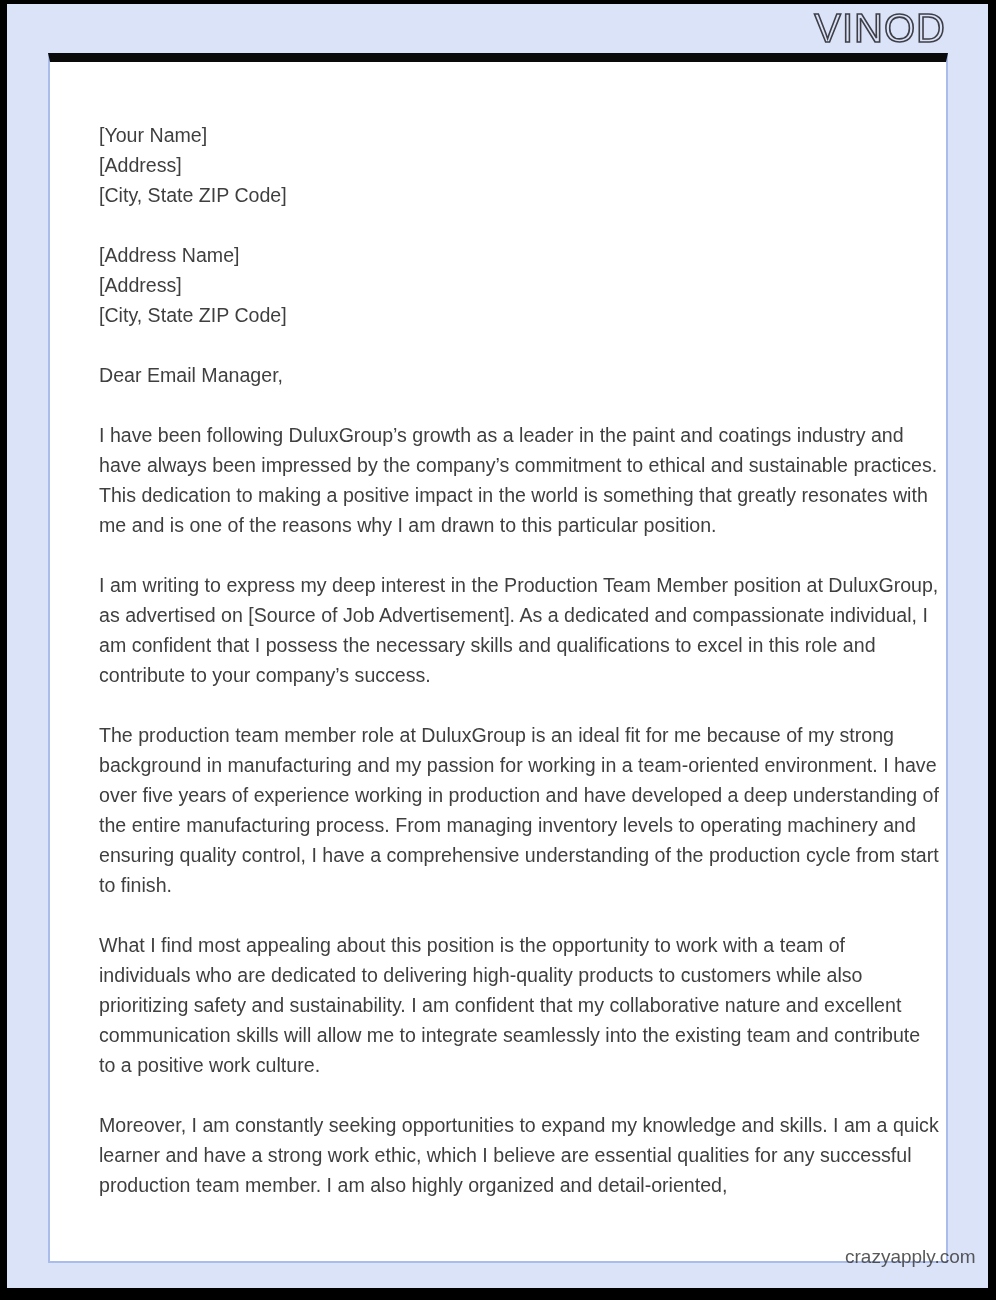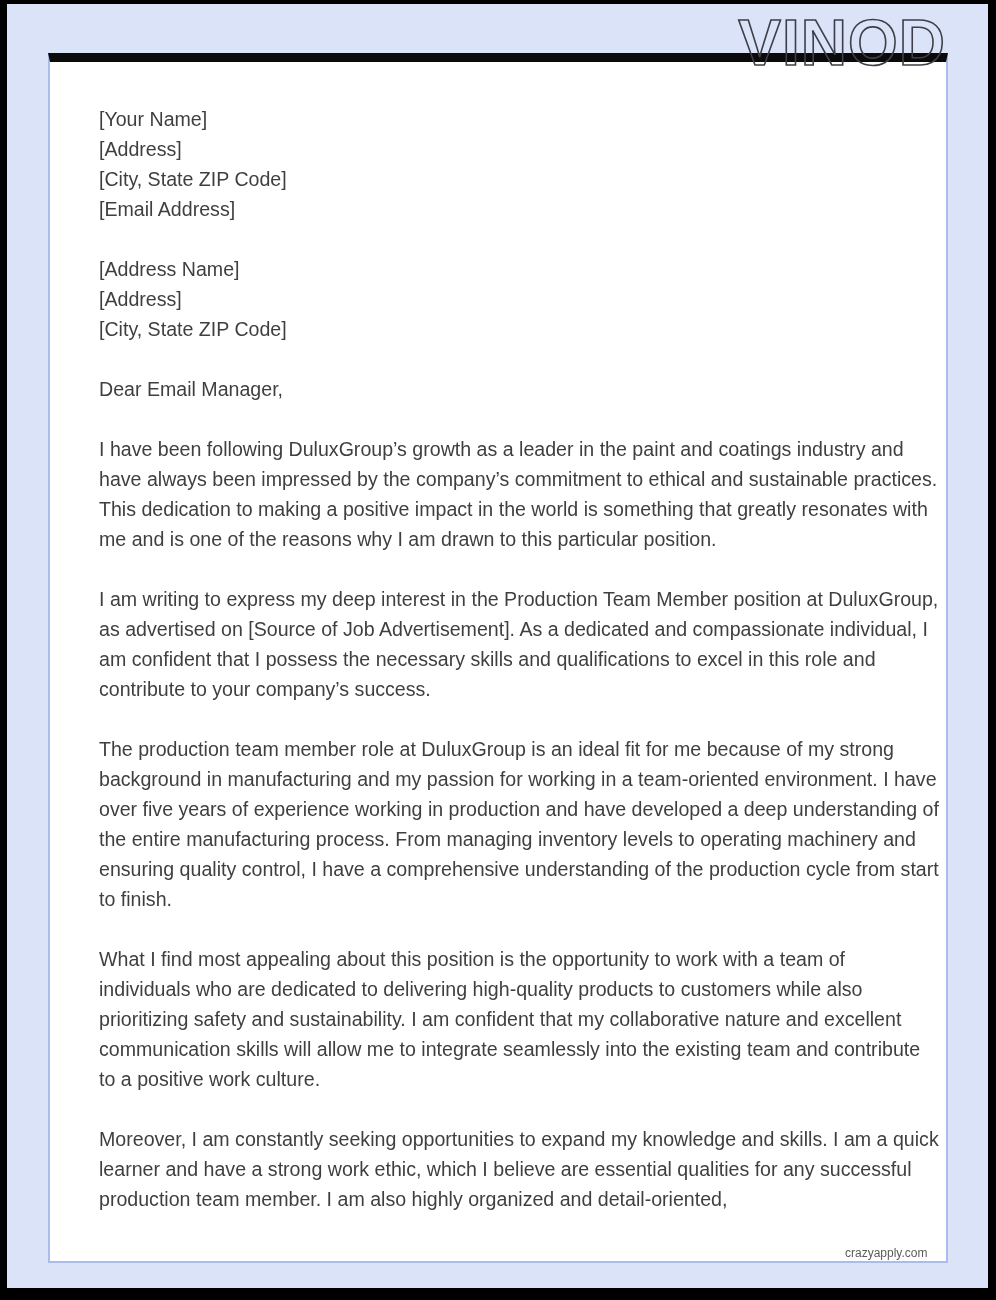--- a/index.html
+++ b/index.html
@@ -17,22 +17,22 @@
   
   .frame-top    { position: absolute; left: 0; top: 0; width: 996px; height: 4px;  background: #000; z-index: 10; }
   .frame-left   { position: absolute; left: 0; top: 0; width: 7px;  height: 1300px; background: #000; z-index: 10; }
   .frame-right  { position: absolute; right: 0; top: 0; width: 8px; height: 1300px; background: #000; z-index: 10; }
   .frame-bottom { position: absolute; left: 0; bottom: 0; width: 996px; height: 12px; background: #000; z-index: 10; }
 
   
   .logo {
     position: absolute;
     top: 6px; right: 50px;
-    font-size: 64px;
-    font-weight: 700;
+    font-size: 40px;
+    font-weight: 400;
     letter-spacing: 1px;
     color: transparent;
     -webkit-text-stroke: 1.6px #3e3e46;
     z-index: 5;
   }
 
   
   .page {
     position: absolute;
     left: 48px; top: 53px;
@@ -43,27 +43,27 @@
     z-index: 2;
   }
   .letter {
     padding: 42px 6px 0 49px;
     width: 896px;
     max-width: 100%;
     color: #3f3f3f;
     font-size: 19.6px;
     line-height: 30px;
   }
-  .letter .block, .letter p { margin: 0 0 30px 0; max-width: 842px; }
+  .letter .block, .letter p { margin: 16px 0 30px 0; max-width: 842px; }
 
   
   .watermark {
     position: absolute;
     left: 845px; top: 1246px;
-    font-size: 12px;
+    font-size: 19px;
     color: #3d3d3d;
     opacity: 0.85;
     z-index: 6;
     white-space: nowrap;
   }
 </style>
 </head>
 <body>
 
 <div class="canvas">
@@ -75,21 +75,20 @@
 
   <div class="logo">VINOD</div>
 
   <div class="page">
     <div class="letter">
 
       <div class="block">
         <div>[Your Name]</div>
         <div>[Address]</div>
         <div>[City, State ZIP Code]</div>
-        <div>[Email Address]</div>
       </div>
 
       <div class="block">
         <div>[Address Name]</div>
         <div>[Address]</div>
         <div>[City, State ZIP Code]</div>
       </div>
 
       <p>Dear Email Manager,</p>
 

